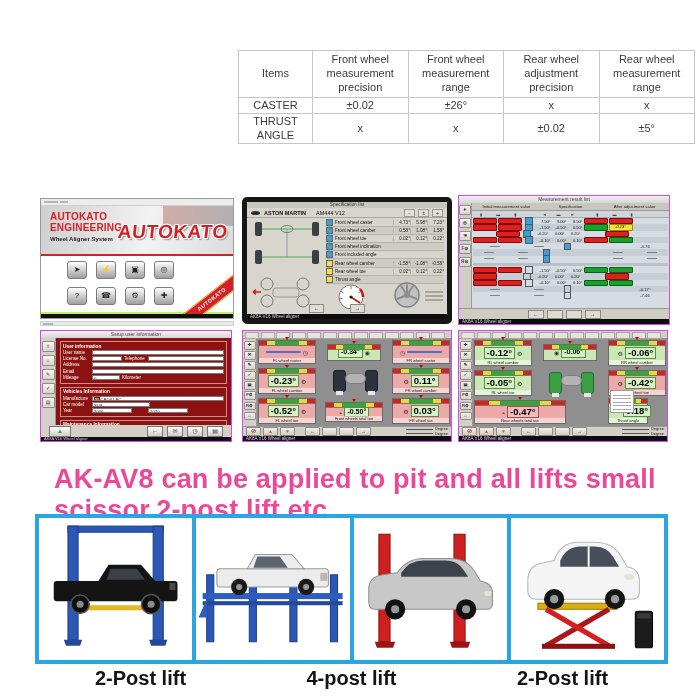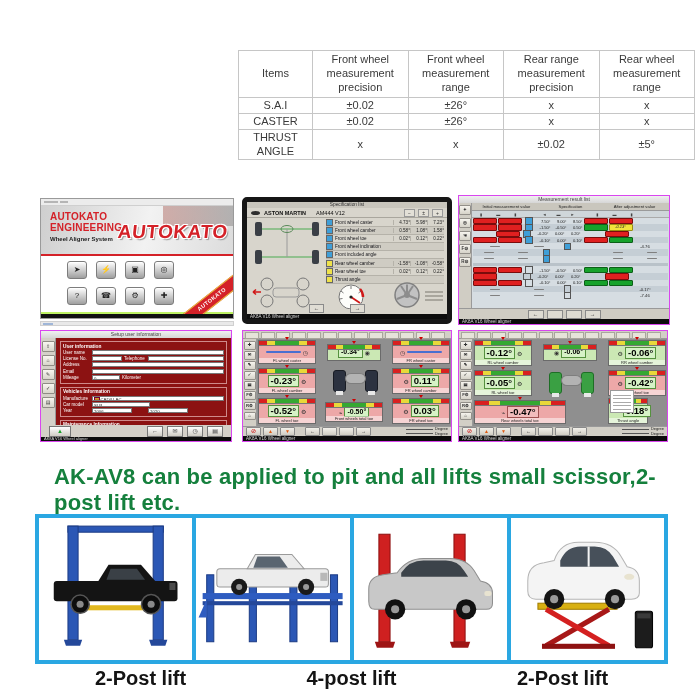--- a/index.html
+++ b/index.html
@@ -153,21 +153,21 @@
        display:flex;align-items:center;gap:2px;padding:0 3px;box-sizing:border-box;}
   .mbtn{width:13px;height:7px;background:linear-gradient(#f2f0ea,#cfccc2);border:0.5px solid #8a8a8a;border-radius:1px;
         font-size:5px;line-height:6.5px;text-align:center;color:#333;}
   .mbtn.stop{color:#c00;font-size:6px;}
   .mbtn.hot{color:#e05a10;font-weight:bold;}
   .degbox{margin-left:auto;width:42px;font-size:4px;color:#222;}
   .degbox .dr{display:flex;align-items:center;gap:2px;line-height:4.5px;}
   .degbox .dl{flex:1;height:1px;background:#555;}
 
   
-  .caption{position:absolute;left:54px;top:464px;font-size:22px;font-weight:600;color:#15803d;letter-spacing:.2px;}
+  .caption{position:absolute;left:54px;top:464px;font-size:27px;font-weight:600;color:#ec4899;letter-spacing:.2px;}
   .lifts{position:absolute;left:35px;top:514px;width:633px;height:150px;display:flex;}
   .liftcell{flex:1;border:4px solid #2aa7e2;background:#fff;margin-left:-4px;position:relative;overflow:hidden;}
   .liftcell:first-child{margin-left:0;}
   .liftcell svg{display:block;width:100%;height:100%;}
   .liftlabels{position:absolute;left:35px;top:667px;width:633px;display:flex;}
   .liftlabels span{flex:1;text-align:center;font-size:20px;font-weight:600;color:#141414;}
 </style>
 </head>
 <body>
 
@@ -179,32 +179,25 @@
         <col>
         <col>
         <col>
         <col>
       </colgroup>
     <thead>
       <tr>
         <th>Items</th>
         <th>Front wheel measurement precision</th>
         <th>Front wheel measurement range</th>
-        <th>Rear range measurement precision</th>
+        <th>Rear wheel adjustment precision</th>
         <th>Rear wheel measurement range</th>
       </tr>
     </thead>
     <tbody>
-      <tr>
-        <td>S.A.I</td>
-        <td>±0.02</td>
-        <td>±26°</td>
-        <td>x</td>
-        <td>x</td>
-      </tr>
       <tr>
         <td>CASTER</td>
         <td>±0.02</td>
         <td>±26°</td>
         <td>x</td>
         <td>x</td>
       </tr>
       <tr class="tall">
         <td>THRUST ANGLE</td>
         <td>x</td>

